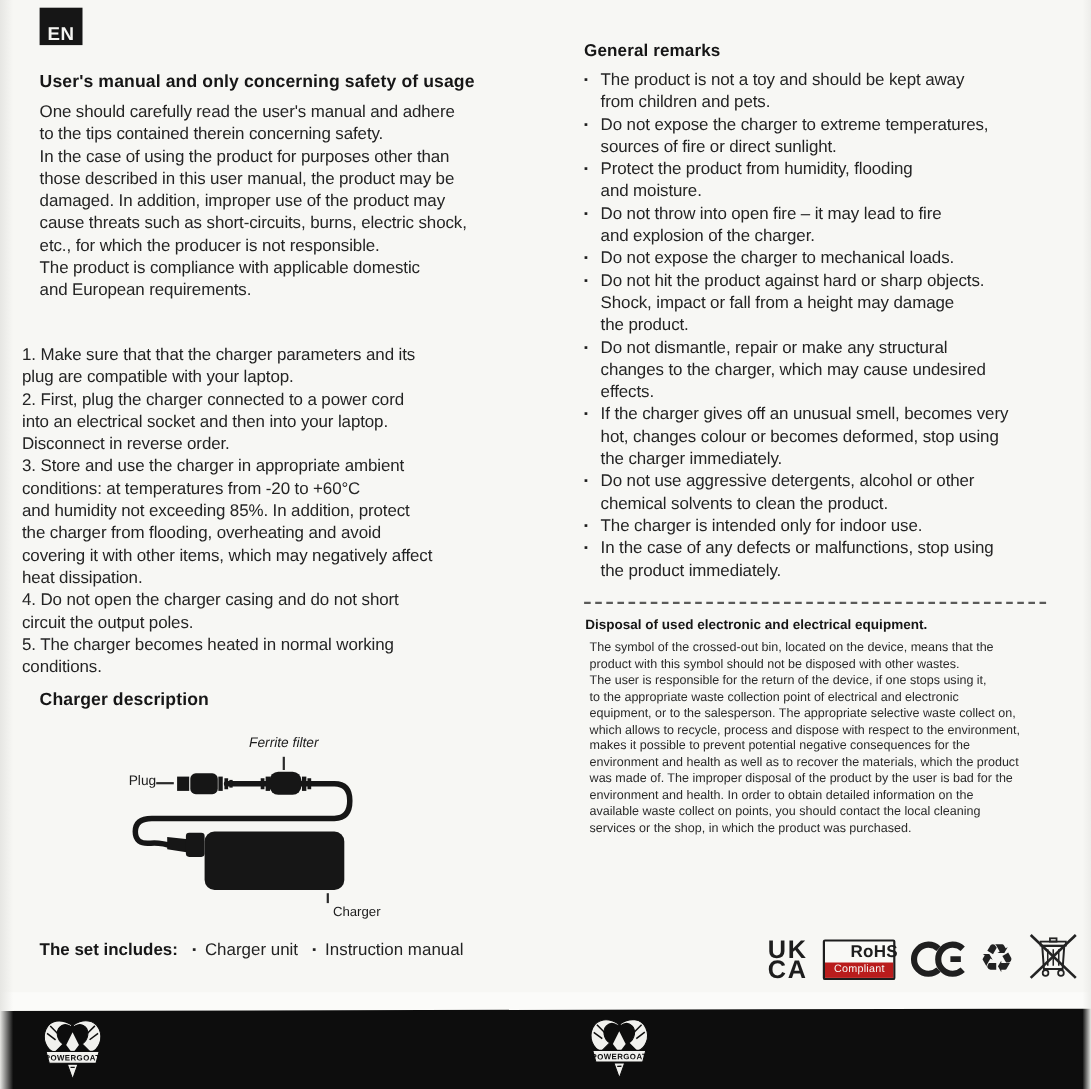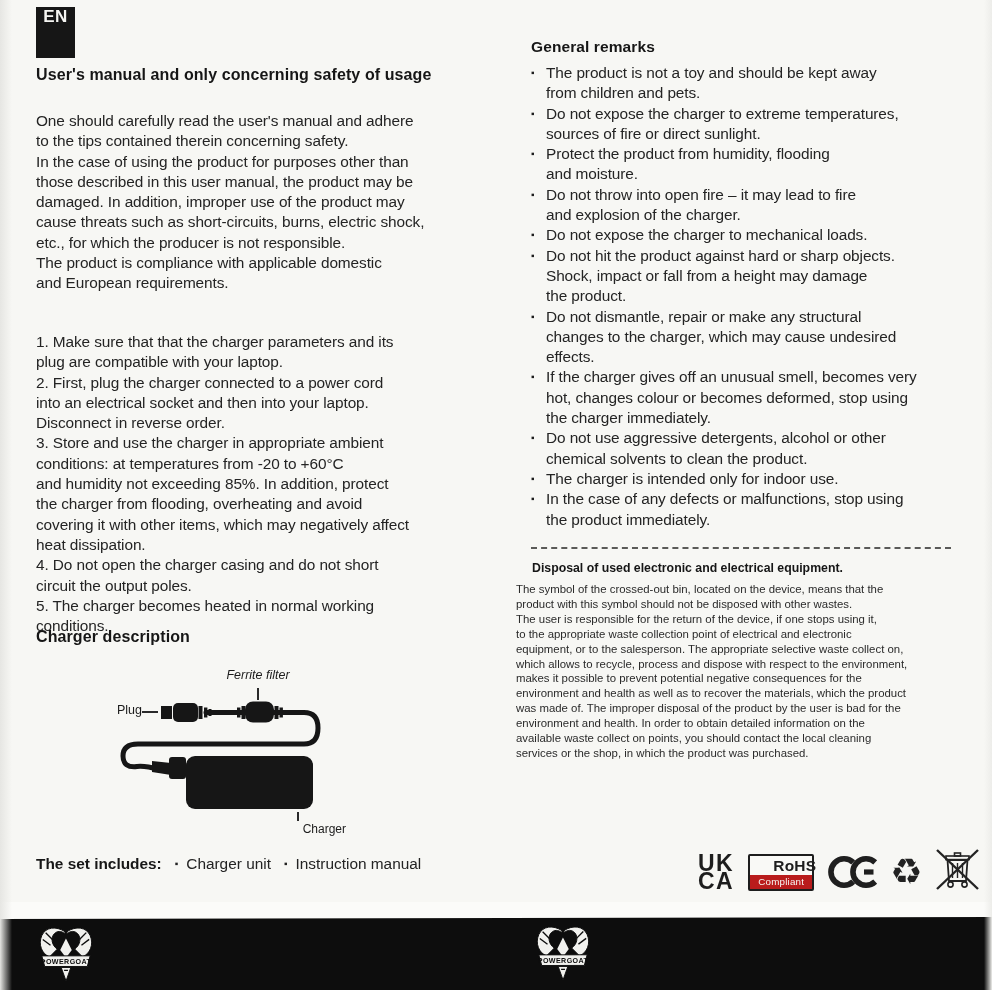--- a/index.html
+++ b/index.html
@@ -18,37 +18,36 @@
     content:"";position:absolute;left:0;top:0;width:12px;height:100%;
     background:linear-gradient(to right,#e6e6e3,rgba(246,246,243,0));z-index:5;pointer-events:none;
   }
   #page::after{
     content:"";position:absolute;right:0;top:0;width:8px;height:100%;
     background:linear-gradient(to left,#ededea,rgba(246,246,243,0));z-index:5;pointer-events:none;
   }
   .abs{position:absolute;}
   
   #en-badge{
-    left:36px;top:7px;width:39px;height:51px;background:#161616;color:#f5f5f2;
-    display:flex;align-items:flex-start;justify-content:center;
+    left:36px;top:7px;width:39px;height:34px;background:#161616;color:#f5f5f2;
+    display:flex;align-items:flex-end;justify-content:center;
     font-size:17px;font-weight:700;letter-spacing:.5px;
   }
   
   .h1{font-size:16px;font-weight:700;color:#161616;letter-spacing:.1px;}
   
   .body-txt{
     font-size:15.4px;line-height:20.3px;color:#242424;white-space:pre-line;
     letter-spacing:-0.1px;
-    margin-top:19px;
   }
   
   #safety-heading{left:36px;top:66px;width:455px;}
   #safety-body{left:36px;top:92px;width:458px;}
   #using-heading{left:36px;top:286px;width:455px;}
-  #using-body{left:36px;top:313px;width:460px;}
+  #using-body{left:20px;top:313px;width:460px;}
   #desc-heading{left:36px;top:628px;width:455px;}
   
   #diagram{left:80px;top:655px;width:320px;height:195px;}
   #diagram svg{position:absolute;left:0;top:0;}
   .diag-label{position:absolute;font-size:12.5px;color:#1c1c1c;}
   #label-ferrite{left:116px;top:13px;width:124px;text-align:center;font-style:italic;}
   #ferrite-leader{position:absolute;left:177px;top:33px;width:1.6px;height:12px;background:#2a2a2a;}
   #label-plug{left:37px;top:48px;}
   #plug-leader{position:absolute;left:62px;top:56px;width:16px;height:1.7px;background:#2a2a2a;}
   #label-charger{left:170px;top:167px;width:96px;text-align:right;font-size:12px;}
@@ -58,21 +57,21 @@
   #set-includes .lbl{font-weight:700;color:#171717;}
   #set-includes .sq{font-size:10px;margin:0 8px 0 13px;position:relative;top:-2px;}
   
   #general-heading{left:531px;top:38px;width:430px;font-size:15.5px;}
   #general-list{left:531px;top:63px;width:440px;list-style:none;margin:0;padding:0;}
   #general-list li{display:flex;margin:0;}
   #general-list .bul{width:15px;flex:0 0 15px;font-size:10px;line-height:20.3px;color:#1e1e1e;}
   #general-list .txt{font-size:15.4px;line-height:20.3px;white-space:pre-line;color:#242424;letter-spacing:-0.1px;}
   #dashed-sep{left:531px;top:547px;width:420px;height:0;border-top:2px dashed #5a5a58;}
   #disposal-heading{left:532px;top:561px;width:440px;font-size:12.3px;font-weight:700;color:#161616;}
-  #disposal-body{left:516px;top:582px;width:446px;font-size:11.4px;line-height:14.9px;white-space:pre-line;color:#2a2a2a;}
+  #disposal-body{left:536px;top:582px;width:446px;font-size:11.4px;line-height:14.9px;white-space:pre-line;color:#2a2a2a;}
   
   #marks{left:698px;top:846px;width:284px;height:52px;display:flex;align-items:center;}
   #ukca{font-weight:800;font-size:23px;line-height:18px;letter-spacing:1.5px;color:#1d1d1d;margin-right:14px;}
   #rohs{width:62px;border:2.5px solid #1d1d1d;border-radius:2px;margin-right:13px;text-align:center;background:#f9f9f6;}
   #rohs .top{font-weight:800;font-size:15.5px;line-height:19px;color:#1d1d1d;letter-spacing:.2px;padding-left:23px;}
   #rohs .bottom{background:#b91c1c;color:#f7f7f4;font-size:9.8px;line-height:14px;letter-spacing:.2px;}
   #ce-mark{margin-right:11px;display:flex;align-items:center;}
   #recycle{font-size:36px;line-height:36px;color:#222;margin-right:10px;}
   
   #white-strip{left:0;top:902px;width:992px;height:17px;background:#fbfbf9;}

